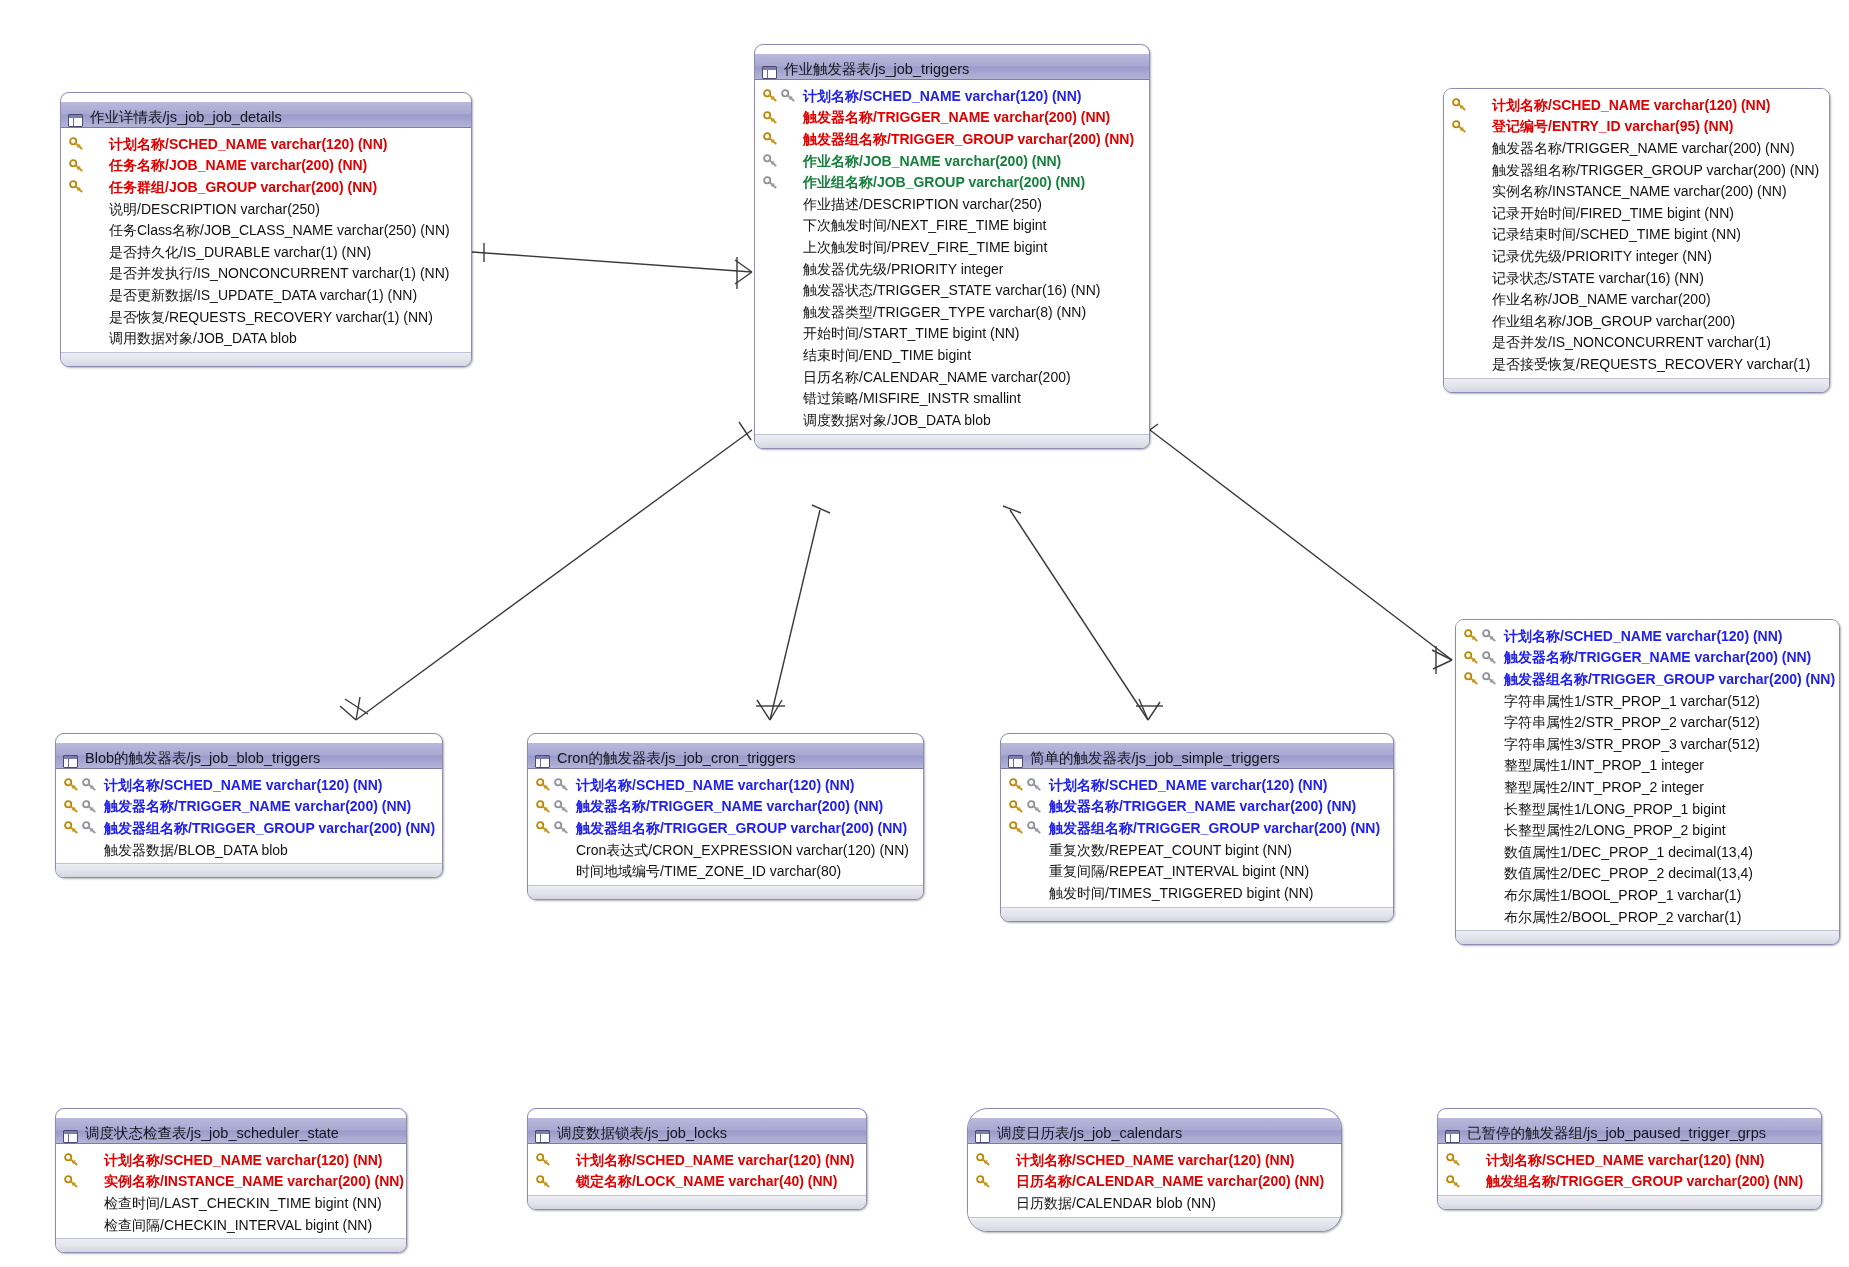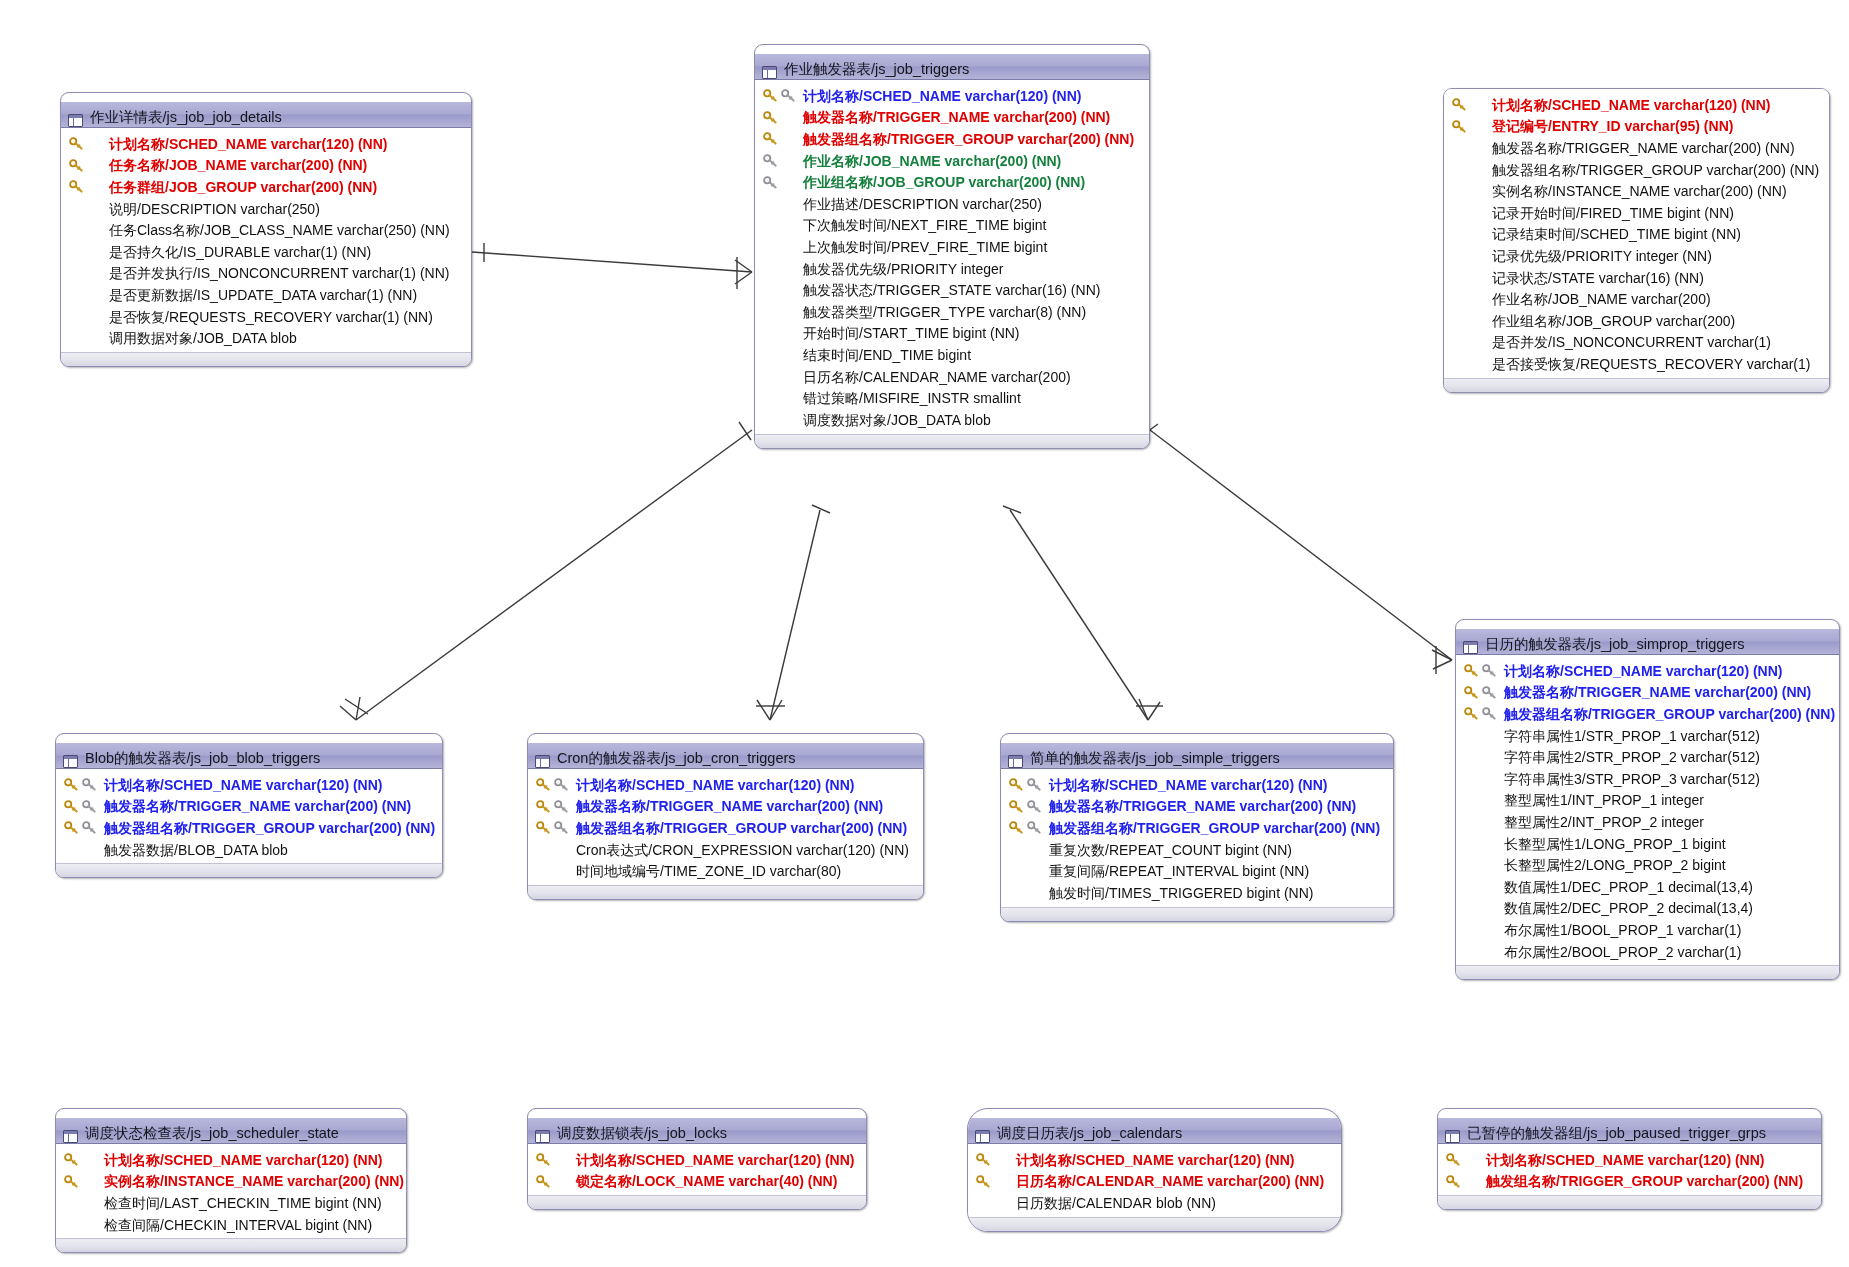--- a/index.html
+++ b/index.html
@@ -375,24 +375,20 @@
             <span class="col c-plain">是否并发/IS_NONCONCURRENT varchar(1)</span>
           </div>
           <div class="row">
             <span class="keys"></span>
             <span class="col c-plain">是否接受恢复/REQUESTS_RECOVERY varchar(1)</span>
           </div>
         </div>
         <div class="ent-foot"></div>
       </div>
       <div class="entity" style="left: 1455px; top: 619px; width: 385px;">
-        <div class="ent-title">
-          <span class="tbl-icon"></span>
-          <span>日历的触发器表/js_job_simprop_triggers</span>
-        </div>
         <div class="ent-body">
           <div class="row">
             <span class="keys">
               <span class="key">
                 <svg width="15" height="13" viewBox="0 0 15 13" xmlns="http://www.w3.org/2000/svg">
                   <circle cx="4.2" cy="4.3" r="3.1" fill="none" stroke="#b8860b" stroke-width="1.8"></circle>
                   <circle cx="4.2" cy="4.3" r="1.0" fill="#fff7d8"></circle>
                   <path d="M6.3 6.1 L12.6 11.6" stroke="#c8961c" stroke-width="2" stroke-linecap="round"></path>
                   <path d="M9.0 9.8 L10.6 8.1" stroke="#c8961c" stroke-width="1.7" stroke-linecap="round"></path>
                 </svg>

